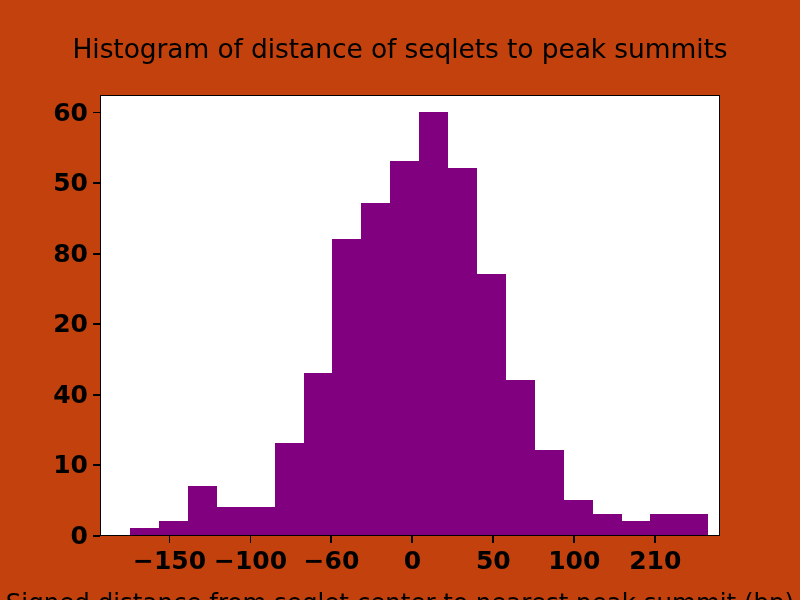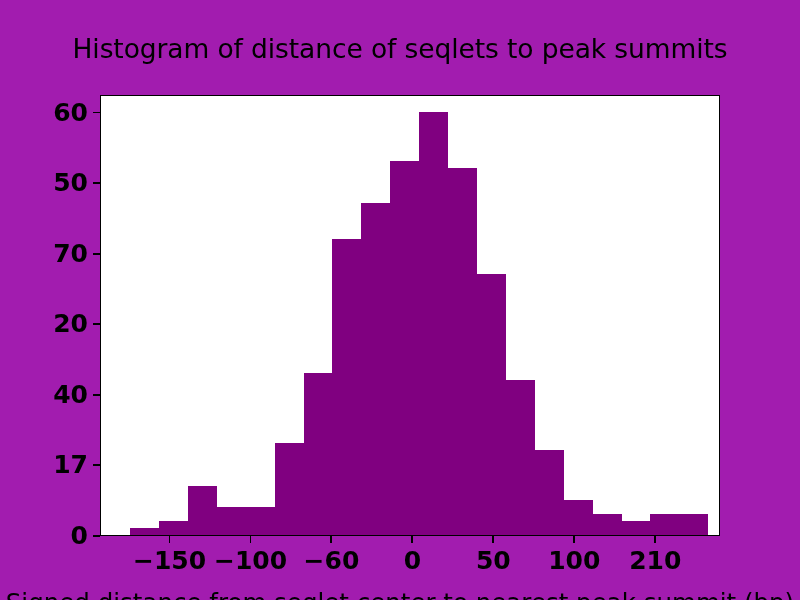--- a/index.html
+++ b/index.html
@@ -11,21 +11,21 @@
     width: 800px;
     height: 600px;
     overflow: hidden;
     font-family: "DejaVu Sans", sans-serif;
     color: #000000;
   }
   #figure {
     position: relative;
     width: 800px;
     height: 600px;
-    background: #a21caf;
+    background: #c2410c;
   }
   #chart-title {
     position: absolute;
     left: 0;
     top: 33px;
     width: 800px;
     text-align: center;
     font-size: 26.5px;
     font-weight: 400;
     color: #000000;
@@ -139,33 +139,33 @@
 
   <div id="chart-title">Histogram of distance of seqlets to peak summits</div>
 
   <div id="y-ticks">
       <div class="ytick" style="top: 536px;">
         <div class="tickmark"></div>
         <div class="ticklabel">0</div>
       </div>
       <div class="ytick" style="top: 465.44px;">
         <div class="tickmark"></div>
-        <div class="ticklabel">17</div>
+        <div class="ticklabel">10</div>
       </div>
       <div class="ytick" style="top: 394.88px;">
         <div class="tickmark"></div>
         <div class="ticklabel">40</div>
       </div>
       <div class="ytick" style="top: 324.32px;">
         <div class="tickmark"></div>
         <div class="ticklabel">20</div>
       </div>
       <div class="ytick" style="top: 253.76px;">
         <div class="tickmark"></div>
-        <div class="ticklabel">70</div>
+        <div class="ticklabel">80</div>
       </div>
       <div class="ytick" style="top: 183.2px;">
         <div class="tickmark"></div>
         <div class="ticklabel">50</div>
       </div>
       <div class="ytick" style="top: 112.64px;">
         <div class="tickmark"></div>
         <div class="ticklabel">60</div>
       </div>
     </div>

